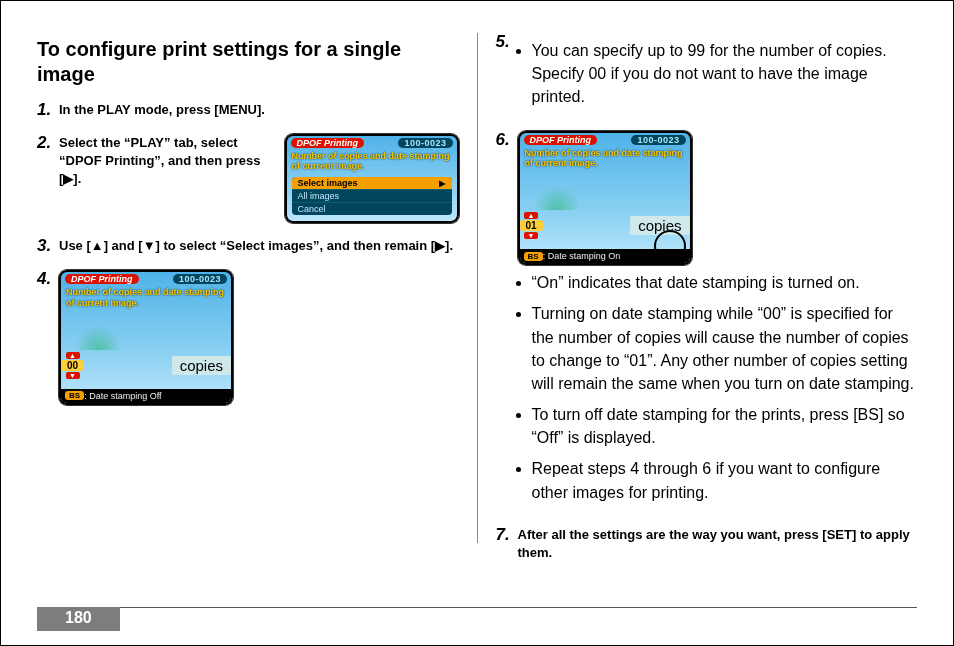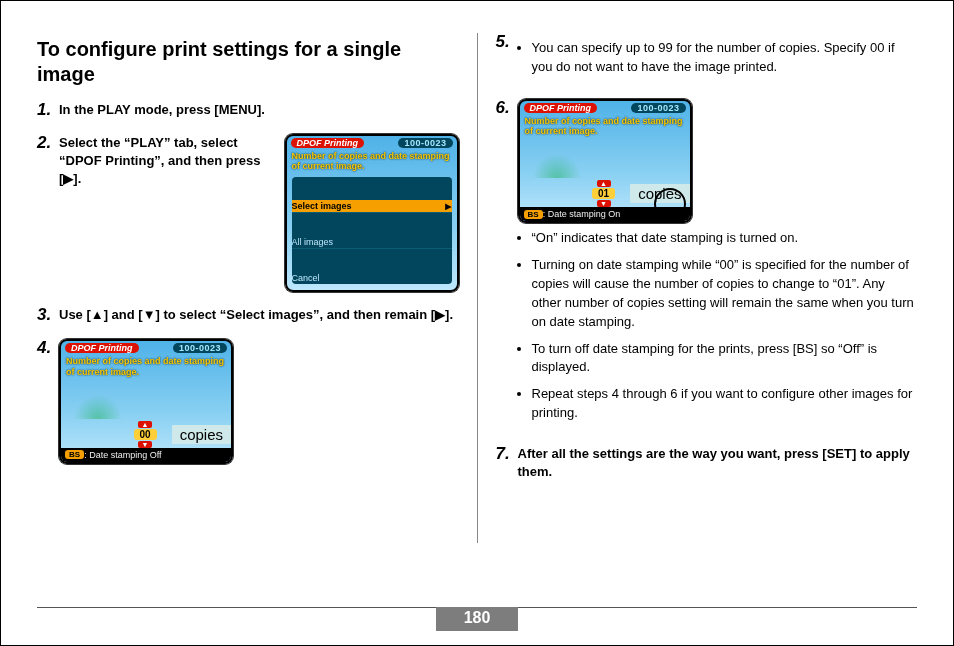--- a/index.html
+++ b/index.html
@@ -76,21 +76,21 @@
     align-items: flex-start;
     gap: 10px;
   }
   .step-row .step-txt { flex: 1; }
   ul.sub {
     margin: 6px 0 0 0;
     padding-left: 14px;
     list-style: disc;
   }
   ul.sub li {
-    font-size: 13px;
+    font-size: 16px;
     line-height: 1.45;
     margin-bottom: 8px;
   }
 
   
   .shot {
     width: 170px;
     border: 2px solid #000;
     border-radius: 8px;
     overflow: hidden;
@@ -115,39 +115,39 @@
   .shot-msg {
     color:#f5c800; font-size:9px; font-weight:bold;
     padding:2px 5px 5px 5px; text-shadow:0 0 2px #000; line-height:1.2;
   }
 
   
   .menu-box {
     background:#02465e; margin:0 5px 6px 5px; border-radius:4px; overflow:hidden;
   }
   .menu-item {
-    font-size:9px; color:#bde7fc; padding:1px 0; border-bottom:1px solid #0a5d75;
-    display:flex; justify-content:space-between; align-items:flex-end;margin-top:23px;
+    font-size:9px; color:#bde7fc; padding:1px 6px; border-bottom:1px solid #0a5d75;
+    display:flex; justify-content:space-between; align-items:flex-end;
   }
   .menu-item.sel { background:#f5a000; color:#000; font-weight:bold; }
   .menu-item:last-child{border-bottom:none;}
   .tri { font-size:8px; }
 
   
   .copies-area {
     height:38px; position:relative;
   }
   .palm {
     position:absolute; left:12px; bottom:2px; width:50px; height:24px;
     background: radial-gradient(circle at 50% 100%, #0a3 0%, rgba(0,0,0,0) 70%);
     opacity:0.4;
   }
   .copies-row {
-    display:flex; align-items:center; justify-content:flex-end; gap:15px;
-    padding-bottom:0;
+    display:flex; align-items:center; justify-content:space-between; gap:4px;
+    padding-bottom:10px;
   }
   .spin {
     display:flex; flex-direction:column; align-items:center;
   }
   .spin-btn {
     background:#d10; color:#fff; font-size:7px; line-height:7px;
     width:14px; text-align:center; border-radius:2px;
   }
   .spin-val {
     background:#ffcf3a; color:#000; font-weight:bold; font-size:10px;
@@ -167,21 +167,21 @@
   .footer-circle {
     position:absolute; right:6px; bottom:3px; width:28px; height:28px;
     border:2px solid #000; border-radius:50%; pointer-events:none;
   }
   .shot-wrap { position:relative; display:inline-block; }
 
   
   .page-footer {
     position:absolute; left:36px; right:36px; bottom:14px;
     border-top:1px solid #555;
-    display:flex; justify-content:center; padding-top:0;
+    display:flex; justify-content:flex-start; padding-top:0;
   }
   .page-num {
     background:#7d7d7d; color:#fff; font-weight:bold; font-size:16px;
     padding:2px 28px 4px 28px; margin-top:-1px;
   }
 </style>
 </head>
 <body>
 
 <div class="page-wrap">

